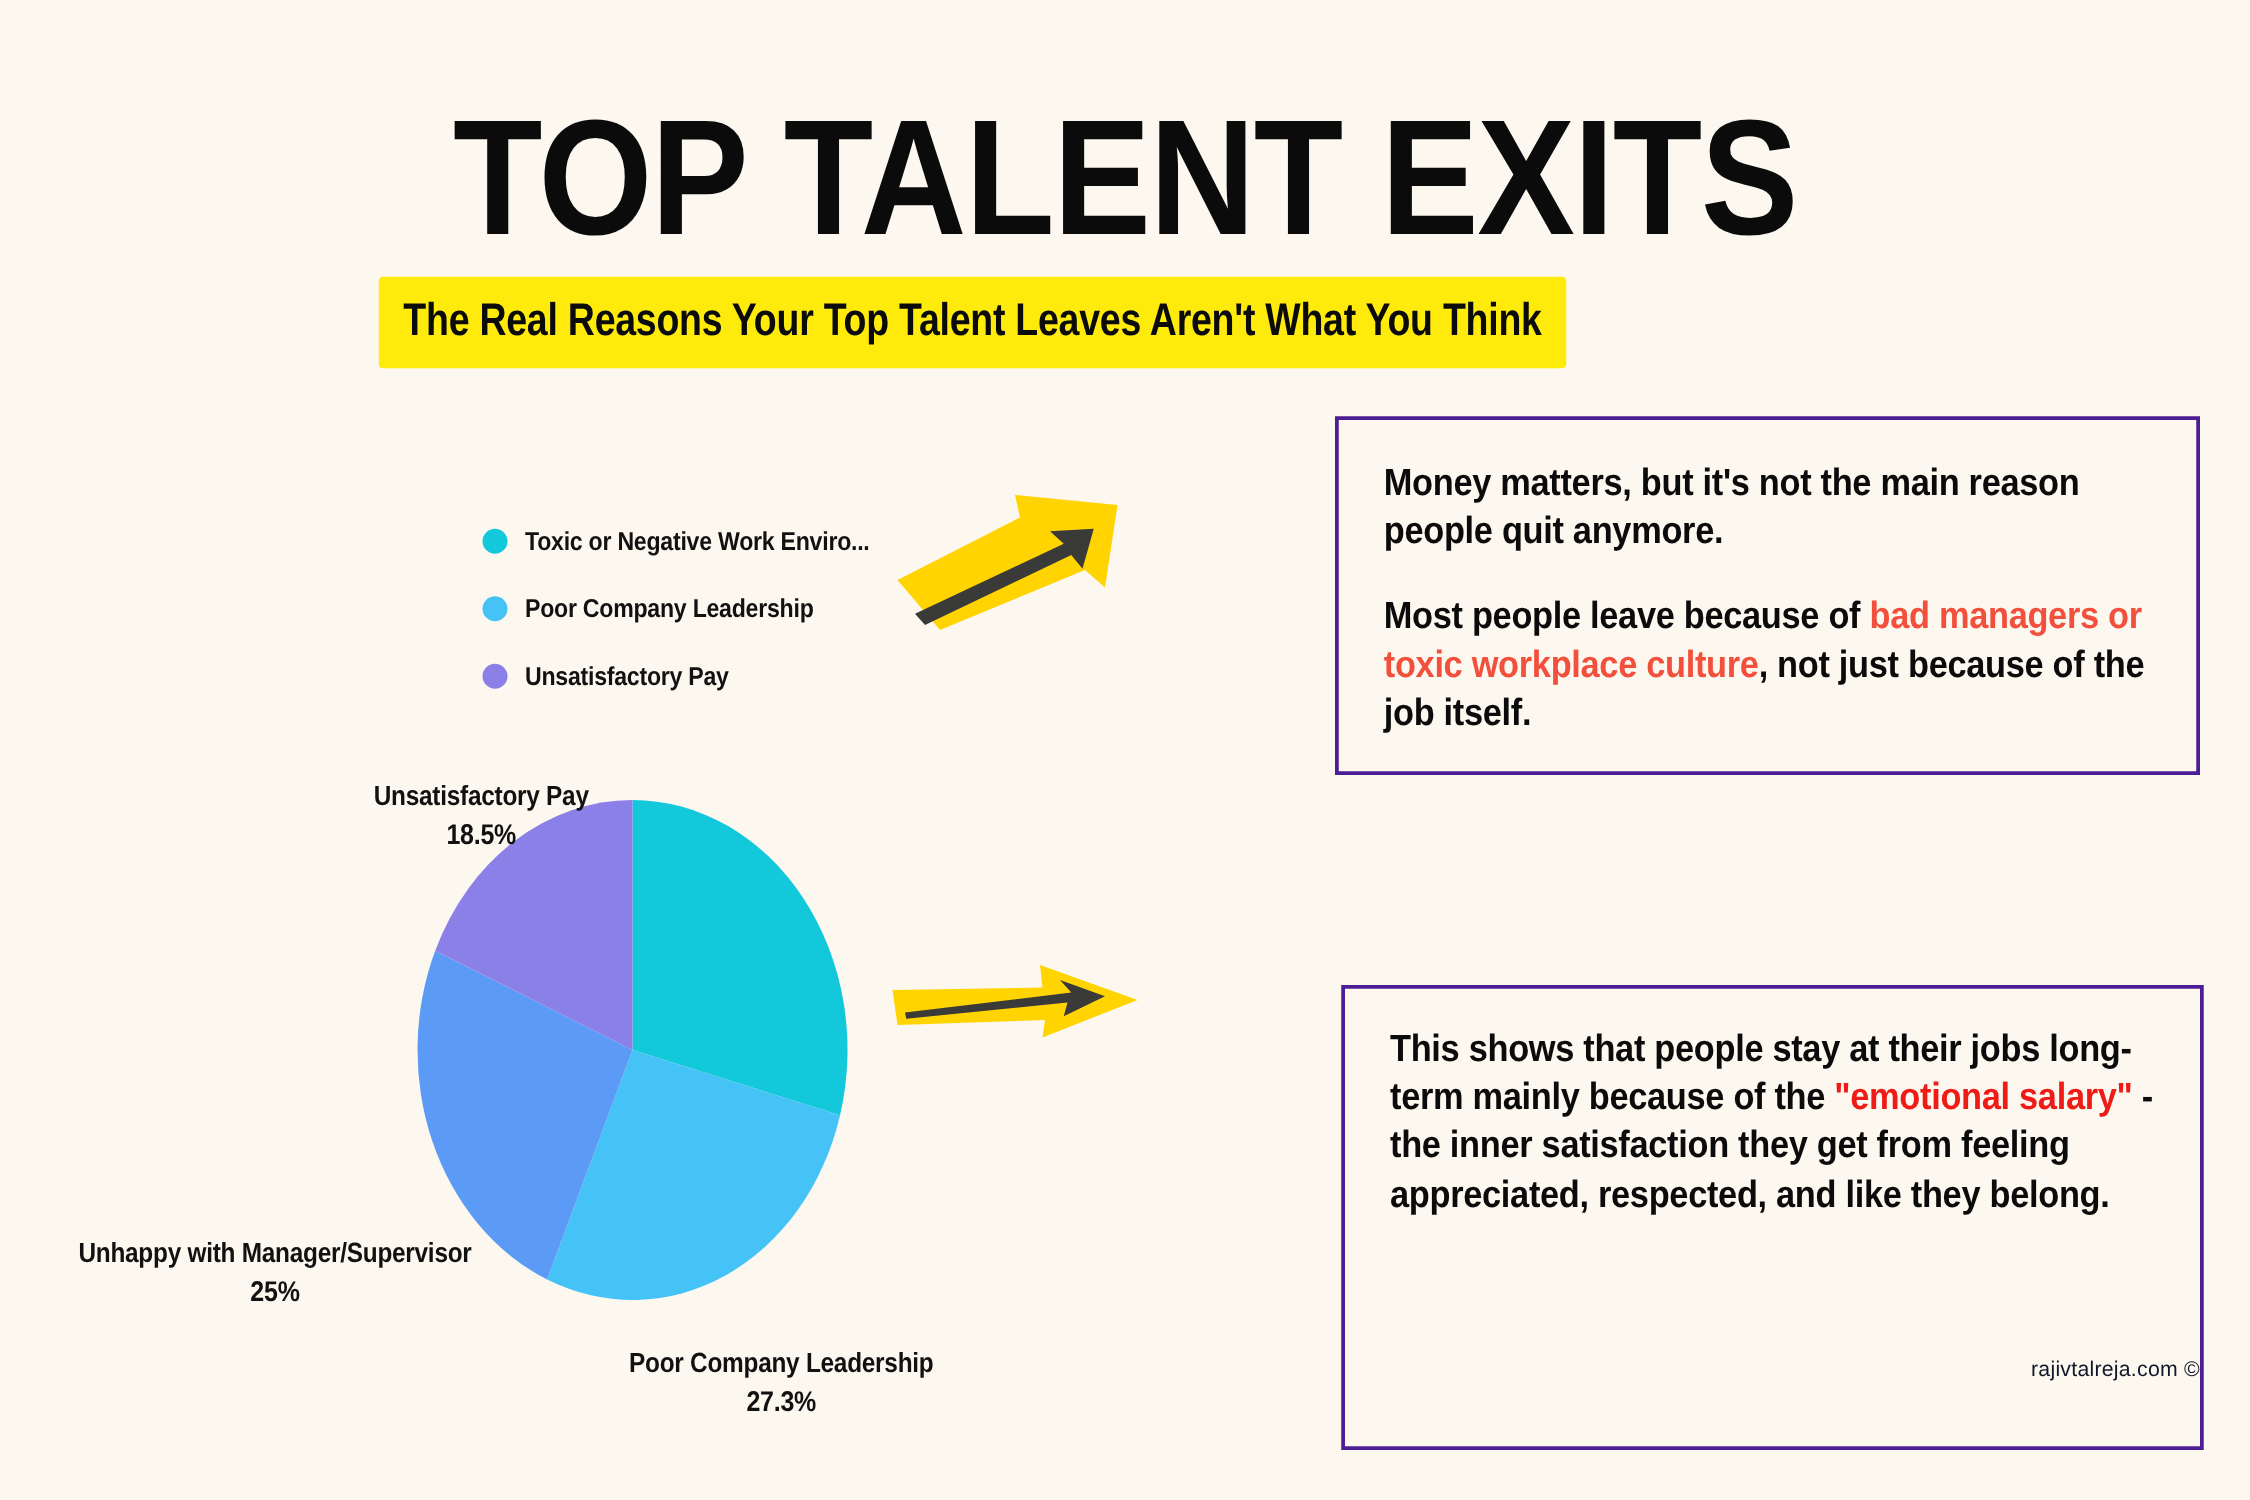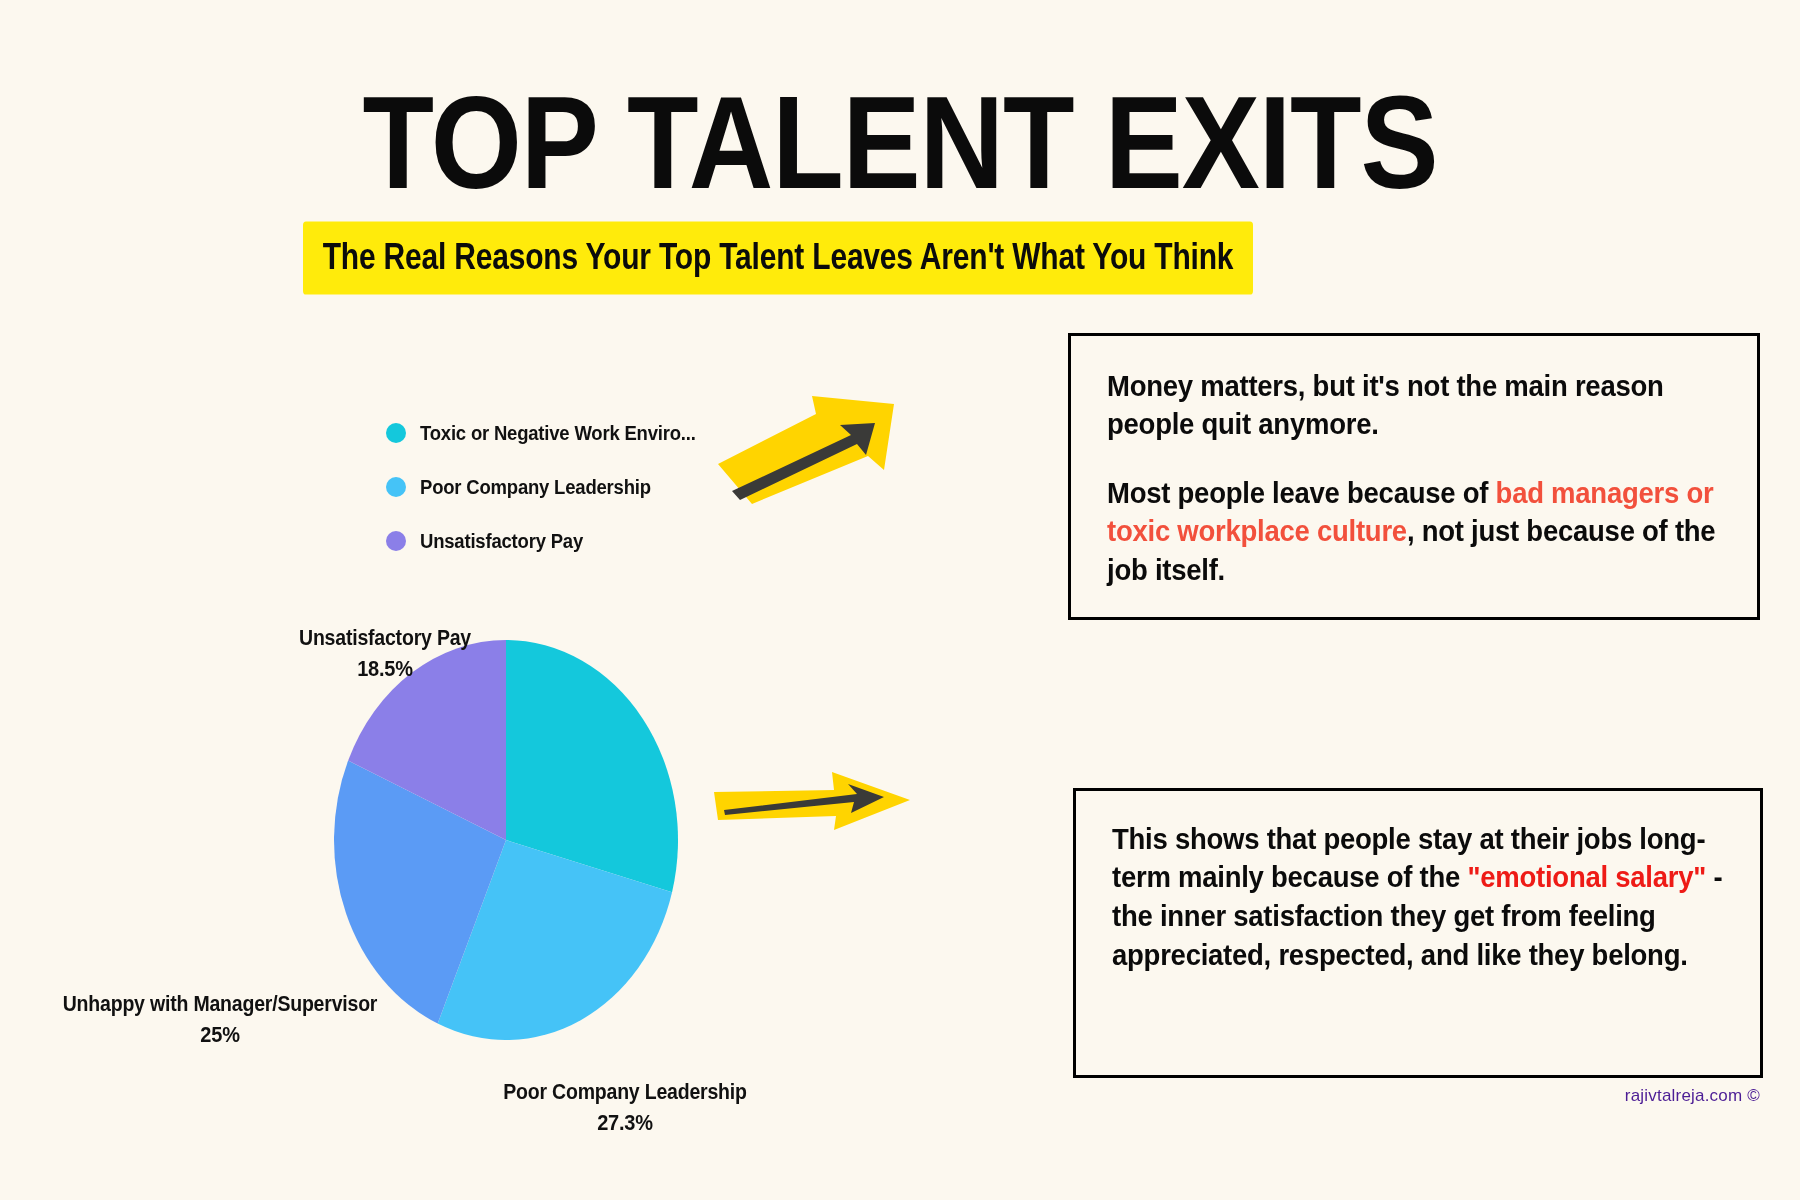--- a/index.html
+++ b/index.html
@@ -70,25 +70,25 @@
 
   #pc-toxic{left:600px;top:640px;width:420px;}
   #pc-pay{left:250px;top:626px;width:270px;}
   #pc-manager{left:0px;top:992px;width:440px;}
   #pc-leader{left:455px;top:1080px;width:340px;}
 
   
   .box{
     position:absolute;
     background:#FCF8EF;
-    border:3px solid #000000;
+    border:3px solid #4c1d95;
     box-sizing:border-box;
   }
   #box1{left:1068px;top:333px;width:692px;height:287px;}
-  #box2{left:1073px;top:788px;width:690px;height:290px;}
+  #box2{left:1073px;top:788px;width:690px;height:372px;}
   .box-inner{
     padding:30px 34px 0 36px;
   }
   .box p{
     margin:0;
     font-size:27.5px;
     font-weight:700;
     line-height:1.28;
     color:#0B0B0B;
     letter-spacing:-0.25px;
@@ -101,21 +101,21 @@
   .hl-red2{color:#EE1B16;}
 
   
   .arrow{position:absolute;}
   #arrow1{left:716px;top:392px;width:182px;height:116px;}
   #arrow2{left:712px;top:770px;width:200px;height:70px;}
 
   
   #footer{
     position:absolute;right:40px;top:1086px;
-    font-size:17px;color:#4c1d95;font-weight:400;letter-spacing:0.2px;
+    font-size:17px;color:#0f172a;font-weight:400;letter-spacing:0.2px;
   }
 </style>
 </head>
 <body>
 
 <div class="stage">
 
   <div id="title">TOP TALENT EXITS</div>
 
   <div id="subtitle-wrap">

